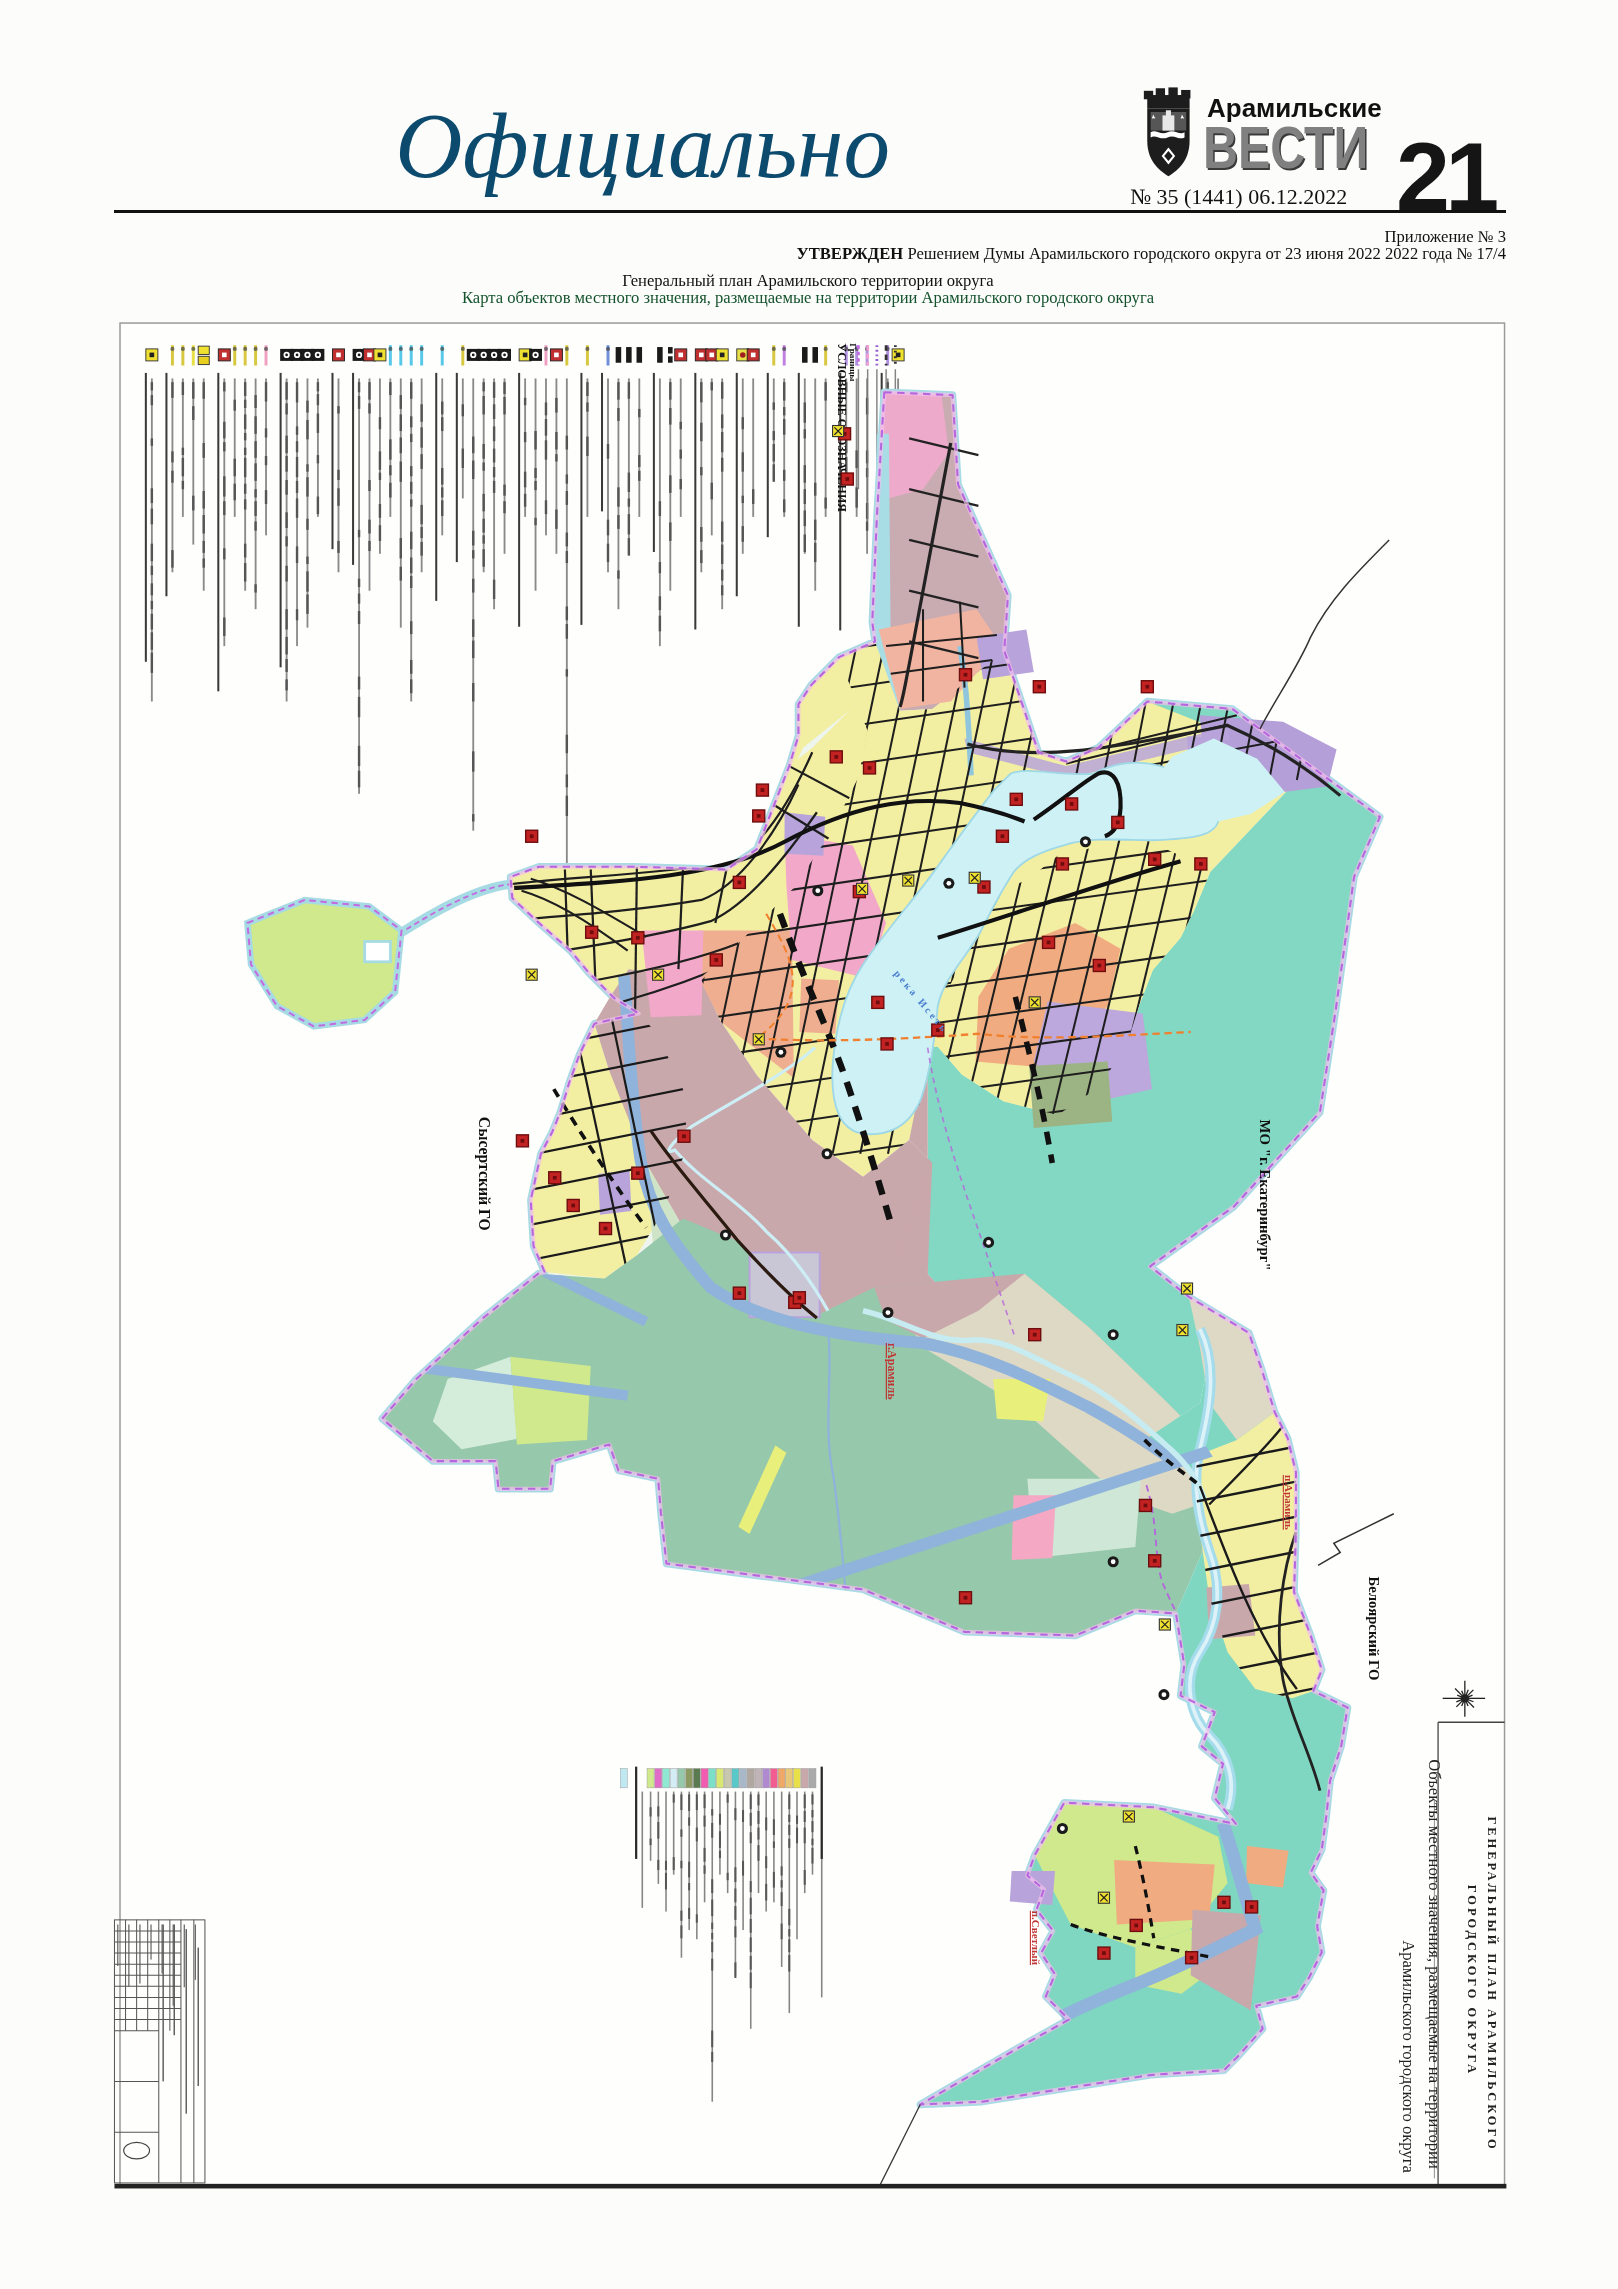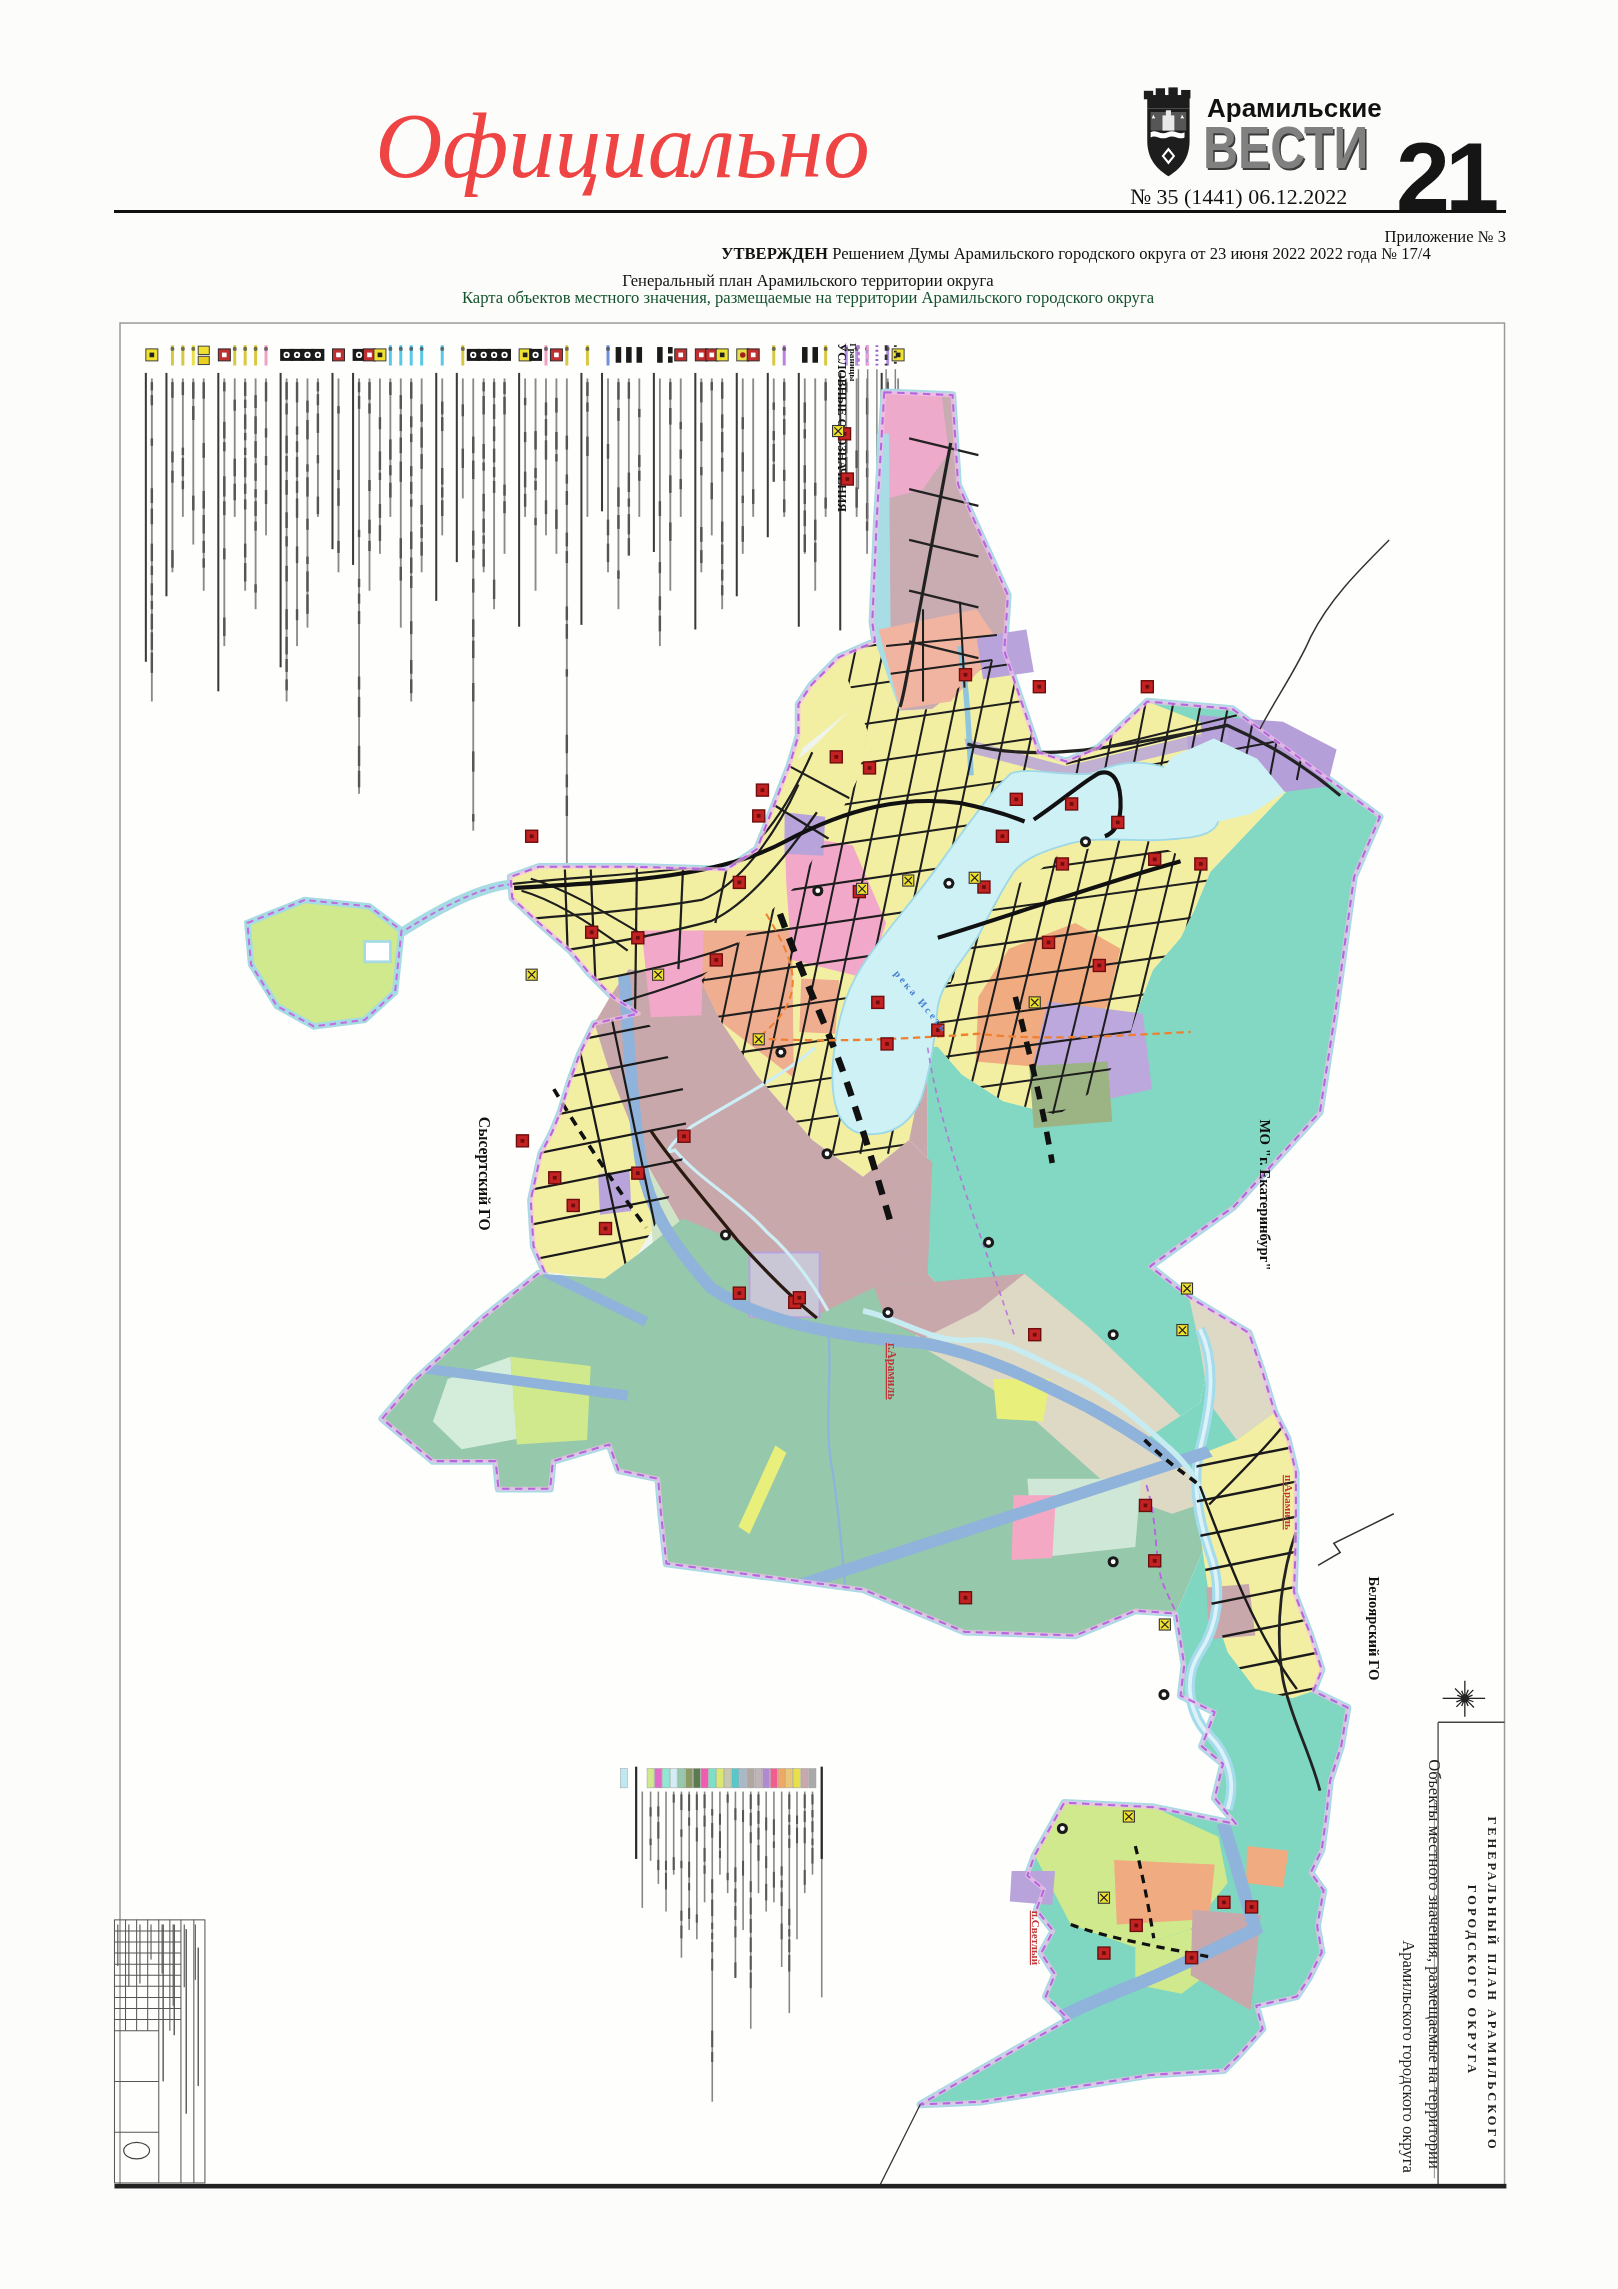--- a/index.html
+++ b/index.html
@@ -1,18 +1,18 @@
 <!DOCTYPE html>
 <html style="font-size:14.8px"><head><meta charset="utf-8"><style>
 html,body{margin:0;padding:0;width:1619px;height:2290px;background:#fcfcfb;overflow:hidden;}
 body{font-family:"Liberation Serif",serif;position:relative;}
 .abs{position:absolute;}
 </style></head><body>
 
-<div class="abs" style="left:355px;top:92px;width:535px;height:111px;font-family:'Liberation Serif',serif;font-style:italic;font-size:93px;color:#ef4444;text-align:center;">Официально</div>
+<div class="abs" style="left:355px;top:92px;width:535px;height:111px;font-family:'Liberation Serif',serif;font-style:italic;font-size:93px;color:#0c4a6e;text-align:right;">Официально</div>
 
 <svg class="abs" style="left:1132px;top:85px;" width="72" height="98" viewBox="0 0 85 112">
 <g>
 <rect x="18" y="10" width="50" height="16" fill="#1d1d1d"></rect>
 <rect x="14" y="5" width="11" height="10" fill="#1d1d1d"></rect>
       <rect x="28" y="2" width="11" height="10" fill="#1d1d1d"></rect>
       <rect x="43" y="1" width="11" height="10" fill="#1d1d1d"></rect>
       <rect x="58" y="4" width="11" height="10" fill="#1d1d1d"></rect>
 <path d="M18 26 h50 v38 c0 22 -12 34 -25 42 c-13 -8 -25 -20 -25 -42 z" fill="#1d1d1d"></path>
 <path d="M22 30 h42 v22 h-42 z" fill="#565656"></path>
@@ -31,21 +31,21 @@
 <div class="abs" style="left:1203px;top:114px;width:175px;font-family:'Liberation Sans',sans-serif;font-weight:bold;font-size:59px;color:#808080;text-shadow:1.8px 1.8px 0 #3a3a3a;transform:scaleX(0.82);transform-origin:left top;">ВЕСТИ</div>
 
 <div class="abs" style="left:1130px;top:184px;width:231px;font-family:'Liberation Serif',serif;font-size:22px;color:#111;">№ 35 (1441) 06.12.2022</div>
 
 <div class="abs" style="left:1396px;top:77px;width:111px;font-family:'Liberation Sans',sans-serif;font-weight:bold;font-size:97px;color:#151515;letter-spacing:-4.6px;margin-top:44px;">21</div>
 
 <div class="abs" style="left:114px;top:210px;width:1392px;height:2.8px;background:#111;"></div>
 
 <div class="abs" style="left:1015px;top:227px;width:491px;text-align:right;font-size:16.6px;color:#111;">Приложение № 3</div>
 
-<div class="abs" style="left:646px;top:244px;width:860px;text-align:center;font-size:16.6px;color:#111;"><b>УТВЕРЖДЕН</b> Решением Думы Арамильского городского округа  от 23 июня 2022 2022 года № 17/4</div>
+<div class="abs" style="left:646px;top:244px;width:860px;text-align:right;font-size:16.6px;color:#111;"><b>УТВЕРЖДЕН</b> Решением Думы Арамильского городского округа  от 23 июня 2022 2022 года № 17/4</div>
 
 <div class="abs" style="left:254px;top:271px;width:1108px;text-align:center;font-size:16.6px;color:#111;">Генеральный план Арамильского территории округа</div>
 
 <div class="abs" style="left:254px;top:288px;width:1108px;text-align:center;font-size:16.6px;color:#14532d;">Карта объектов местного значения, размещаемые на территории Арамильского городского округа</div>
 <svg class="abs" style="left:0;top:0;" width="1619" height="2290" viewBox="0 0 1754 2481">
 
 <rect x="130" y="350" width="1500" height="2018" fill="#fefefd" stroke="#9a9a9a" stroke-width="1.6"></rect>
 
 <g>
 <rect x="156.9" y="404" width="2.2" height="313" fill="#3a3a3a"></rect>

